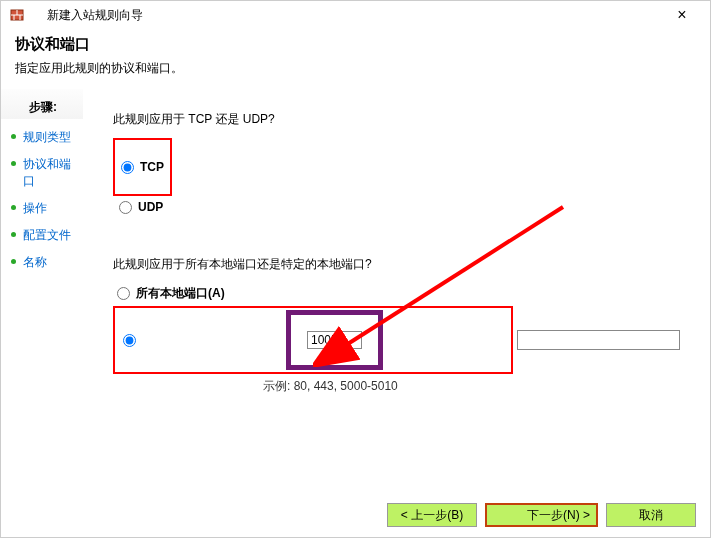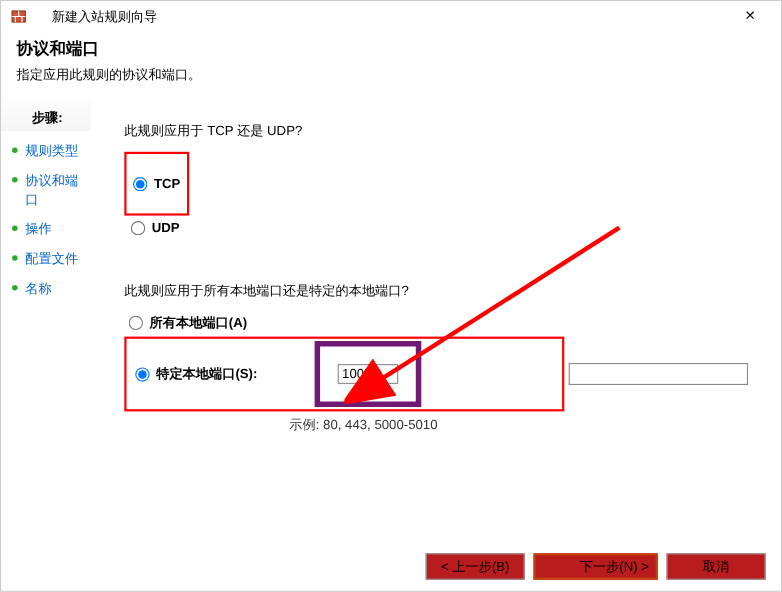--- a/index.html
+++ b/index.html
@@ -131,21 +131,21 @@
     position: absolute;
     bottom: 10px;
     right: 14px;
     display: flex;
     gap: 8px;
   }
   .footer button {
     min-width: 90px;
     height: 24px;
     font-size: 12px;
-    background: #b91c1c;
+    background: #bef264;
     border: 1px solid #999;
     cursor: pointer;
   }
   .footer button.primary {
     border: 2px solid #c2410c;
     padding-left: 40px;
   }
   .arrow-svg {
     position: absolute;
     top: 108px;
@@ -217,21 +217,20 @@
 
     <label class="radio-row">
       <input type="radio" name="ports" style="">
       <b>所有本地端口(A)</b>
     </label>
 
     <div class="port-line">
       <div class="highlight-wide">
         <label class="radio-row" style="width:145px">
           <input type="radio" name="ports" checked="" style="">
-          <b>特定本地端口(S):</b>
         </label>
         <span class="input-highlight">
           <input type="text" value="10050" style="">
         </span>
       </div>
       <input type="text" class="port-input-full" readonly="" style="">
     </div>
 
     <div class="example">示例: 80, 443, 5000-5010</div>
 

